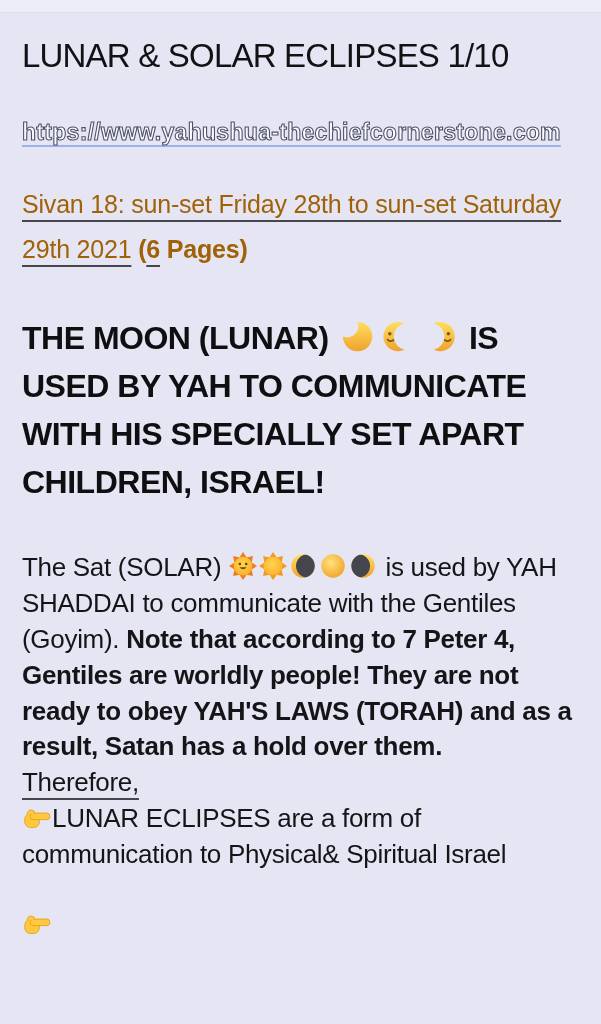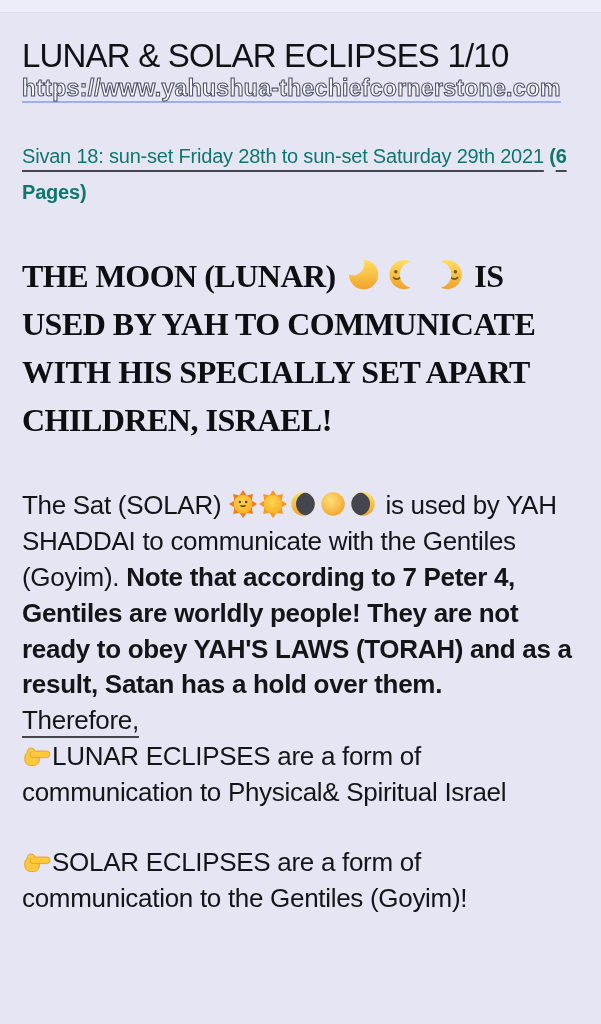--- a/index.html
+++ b/index.html
@@ -22,55 +22,55 @@
   .note-title {
     margin: 24px 0 0 0;
     font-size: 33px;
     font-weight: 400;
     letter-spacing: -0.8px;
     color: #121215;
   }
 
   .site-url {
     display: inline-block;
+    margin-top: 44px;
     font-size: 23px;
     font-weight: 700;
     letter-spacing: 0.3px;
     color: #fbfbff;
     -webkit-text-stroke: 1.1px #4e5368;
     text-decoration: underline;
     text-decoration-color: #9db0ea;
     text-decoration-thickness: 2px;
     text-underline-offset: 5px;
     cursor: pointer;
   }
 
   .date-line {
     margin: 36px 0 0 0;
-    font-size: 20px;
+    font-size: 25px;
     letter-spacing: -0.2px;
     line-height: 1.8;
-    color: #0f766e;
+    color: #a16207;
   }
   .u-dark {
     text-decoration: underline;
     text-decoration-color: #46464c;
     text-decoration-thickness: 2px;
     text-underline-offset: 7px;
   }
   .bold { font-weight: 700; }
 
   .moon-heading {
     margin: 42px 0 0 0;
     font-size: 32px;
     font-weight: 700;
     letter-spacing: -0.5px;
     line-height: 1.5;
     color: #0f0f12;
-    font-family: Liberation Serif, serif;
   }
 
   .body-para {
     margin: 44px 0 0 0;
     font-size: 26px;
     letter-spacing: -0.3px;
     line-height: 1.38;
     color: #151518;
   }
   .point-para {
@@ -196,15 +196,15 @@
         </svg></span><span class="emj"><svg viewBox="0 0 24 24">
           <use href="#sym-fullmoon"></use>
         </svg></span><span class="emj"><svg viewBox="0 0 24 24">
           <use href="#sym-eclipse-right"></use>
         </svg></span><span> is used by YAH SHADDAI to communicate with the Gentiles (Goyim). </span><span class="bold">Note that according to 7 Peter 4, Gentiles are worldly people! They are not ready to obey YAH'S LAWS (TORAH) and as a result, Satan has a hold over them.</span><br><span class="u-dark">Therefore,</span><br><span class="emj"><svg viewBox="0 0 24 24">
           <use href="#sym-point-right"></use>
         </svg></span><span>LUNAR ECLIPSES are a form of communication to Physical&amp; Spiritual Israel</span></p>
 
   <p class="point-para"><span class="emj"><svg viewBox="0 0 24 24">
           <use href="#sym-point-right"></use>
-        </svg></span><span>SOLAR ECLIPSES are a form of communication to the Gentiles (Goyim)!</span></p>
+        </svg></span></p>
 
 </div>
 
 </body></html>

